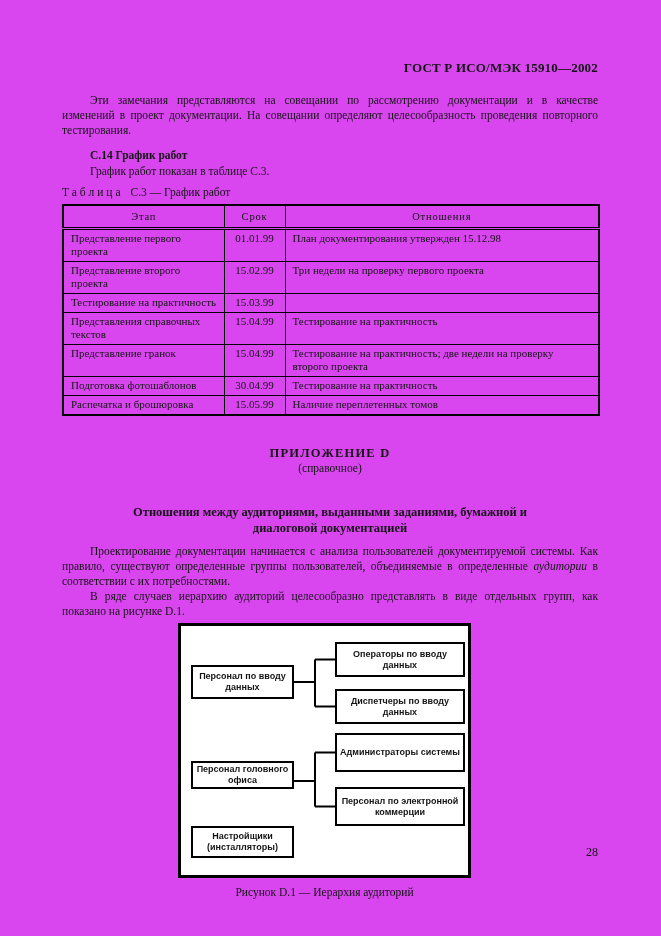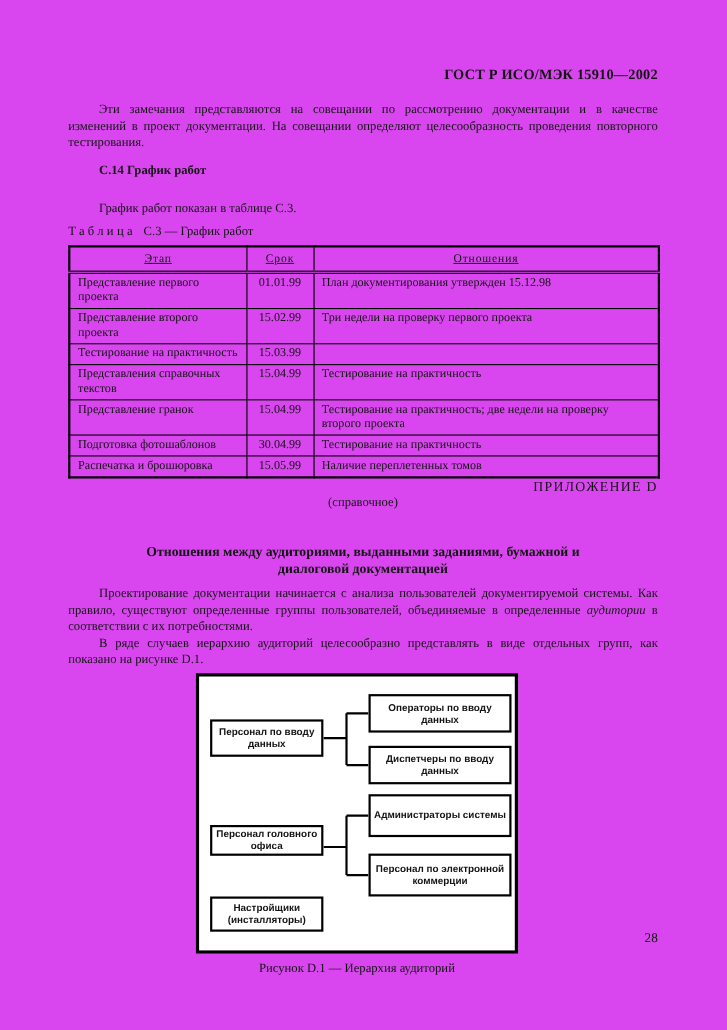--- a/index.html
+++ b/index.html
@@ -22,46 +22,46 @@
   .body-text {
     font-size:11.5px; line-height:15px;
     text-align:justify; text-indent:28px;
   }
   .p-intro { margin-top:17px; word-spacing:2px; }
 
   .sec-heading {
     margin:10px 0 0 28px;
     font-size:11.5px; font-weight:bold; line-height:15px;
   }
-  .p-schedule { margin-top:20px; }
+  .p-schedule { margin-top:1px; }
 
   .table-label { margin:6px 0 5px 0; font-size:11.5px; line-height:14px; }
   .table-label .spaced { letter-spacing:3px; }
   .table-label .rest { margin-left:7px; }
 
   table.schedule {
     border-collapse:collapse; width:536px;
     font-size:11px; line-height:13px;
     table-layout:fixed;
   }
   table.schedule { border:2px solid #000; }
   table.schedule th {
     border:1px solid #000; border-bottom:3px double #000;
     font-weight:normal; text-align:center;
-    padding:4px 6px; letter-spacing:0.8px; font-size:10.5px;text-decoration:underline;
+    padding:4px 6px; letter-spacing:0.8px; font-size:10.5px;
   }
   table.schedule td {
     border:1px solid #000; vertical-align:top;
     padding:2px 7px 3px 7px;
   }
   table.schedule td.date { text-align:center; white-space:nowrap; }
 
   .appendix-label {
-    text-align:right;
-    font-size:12.5px; line-height:15px; letter-spacing:1.2px;
+    margin-top:30px; text-align:center;
+    font-size:12.5px; line-height:15px; letter-spacing:1.2px;font-weight:bold;
   }
   .appendix-type { text-align:center; font-size:11.5px; line-height:14px; }
   .appendix-title {
     margin:29px auto 0 auto; max-width:432px;
     text-align:center; font-weight:bold;
     font-size:12.5px; line-height:16px;
   }
   .p-app1 { margin-top:8px; }
   .p-app2 { margin-top:0; }
 

